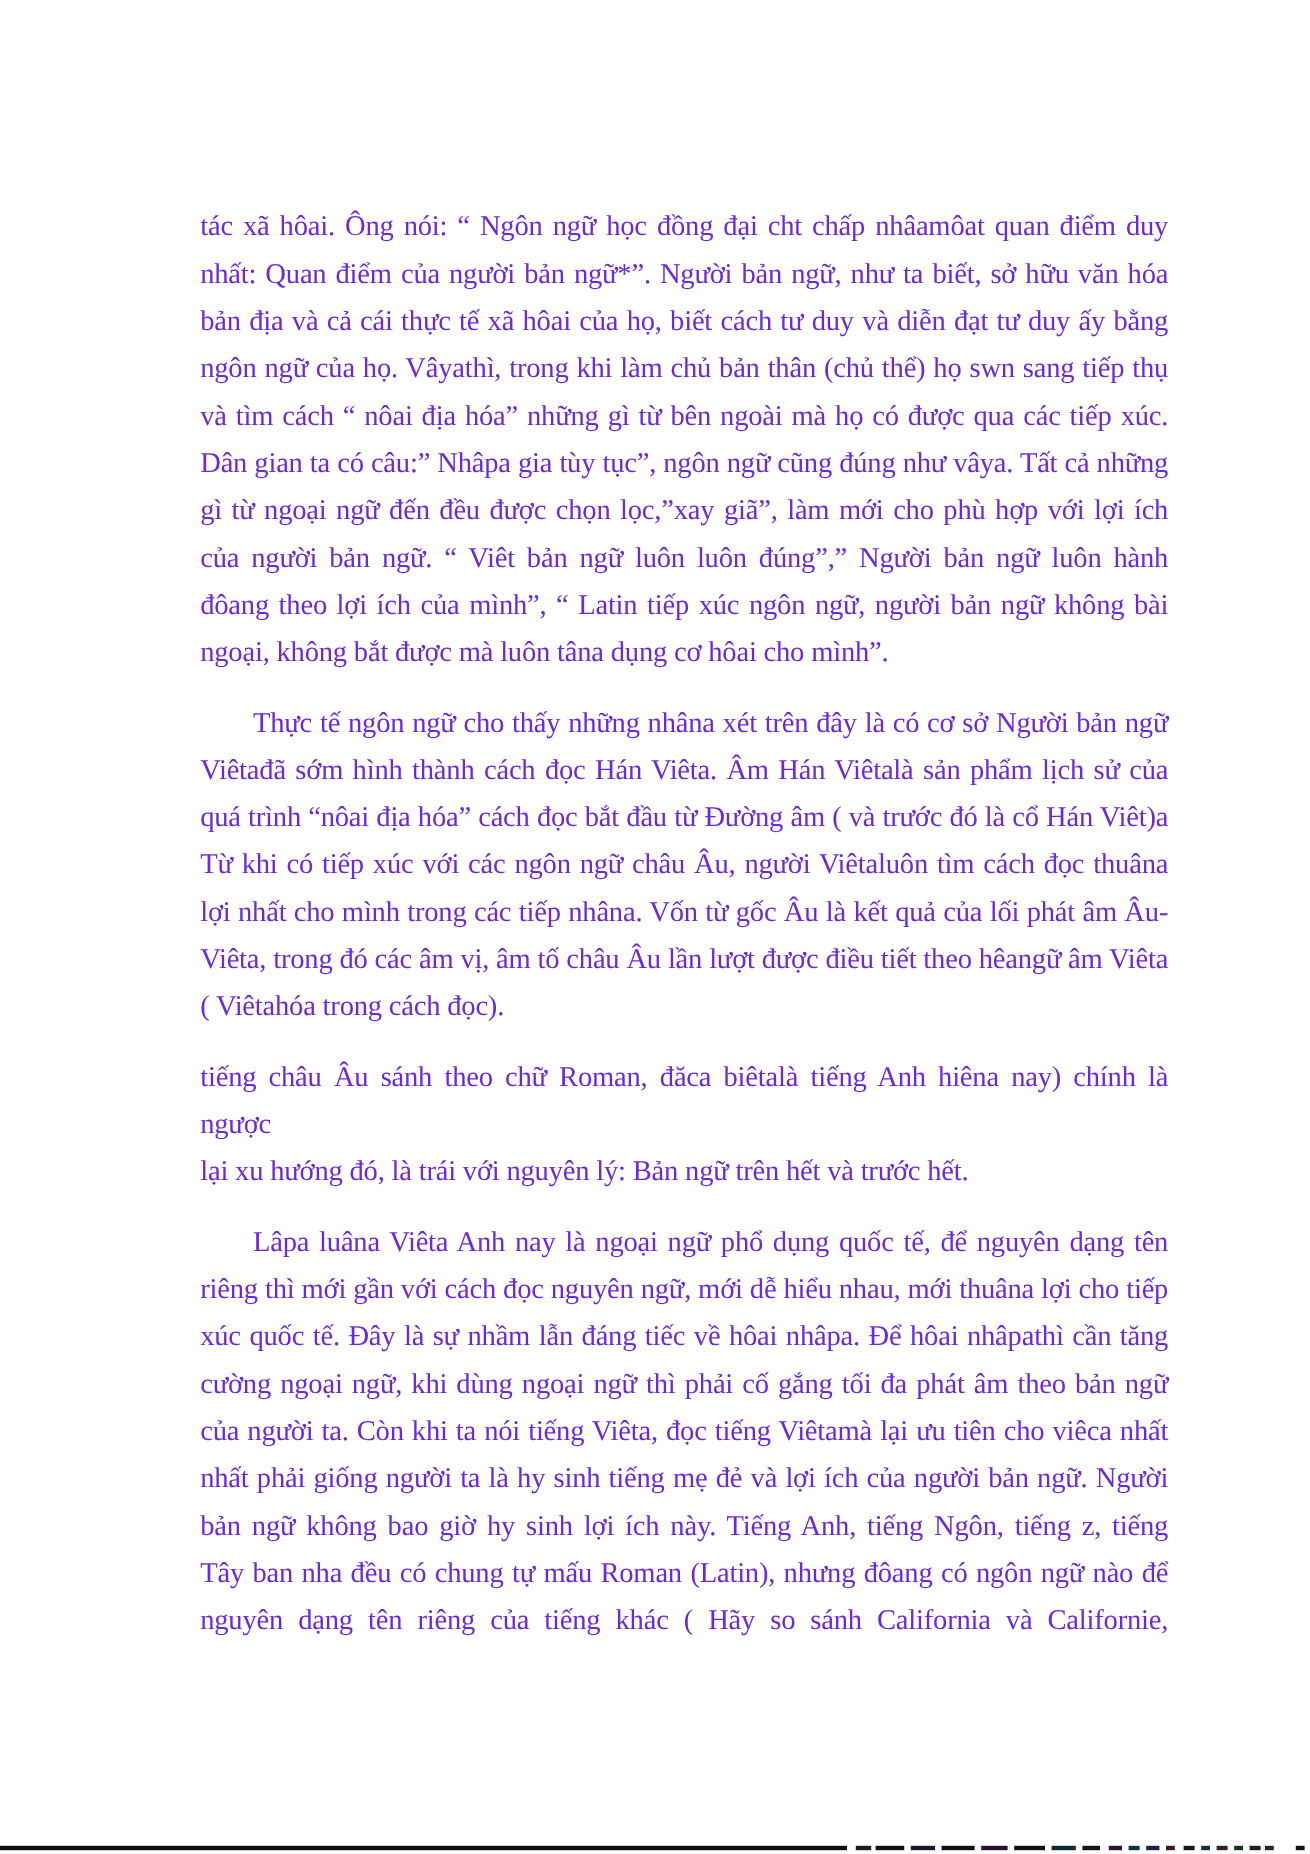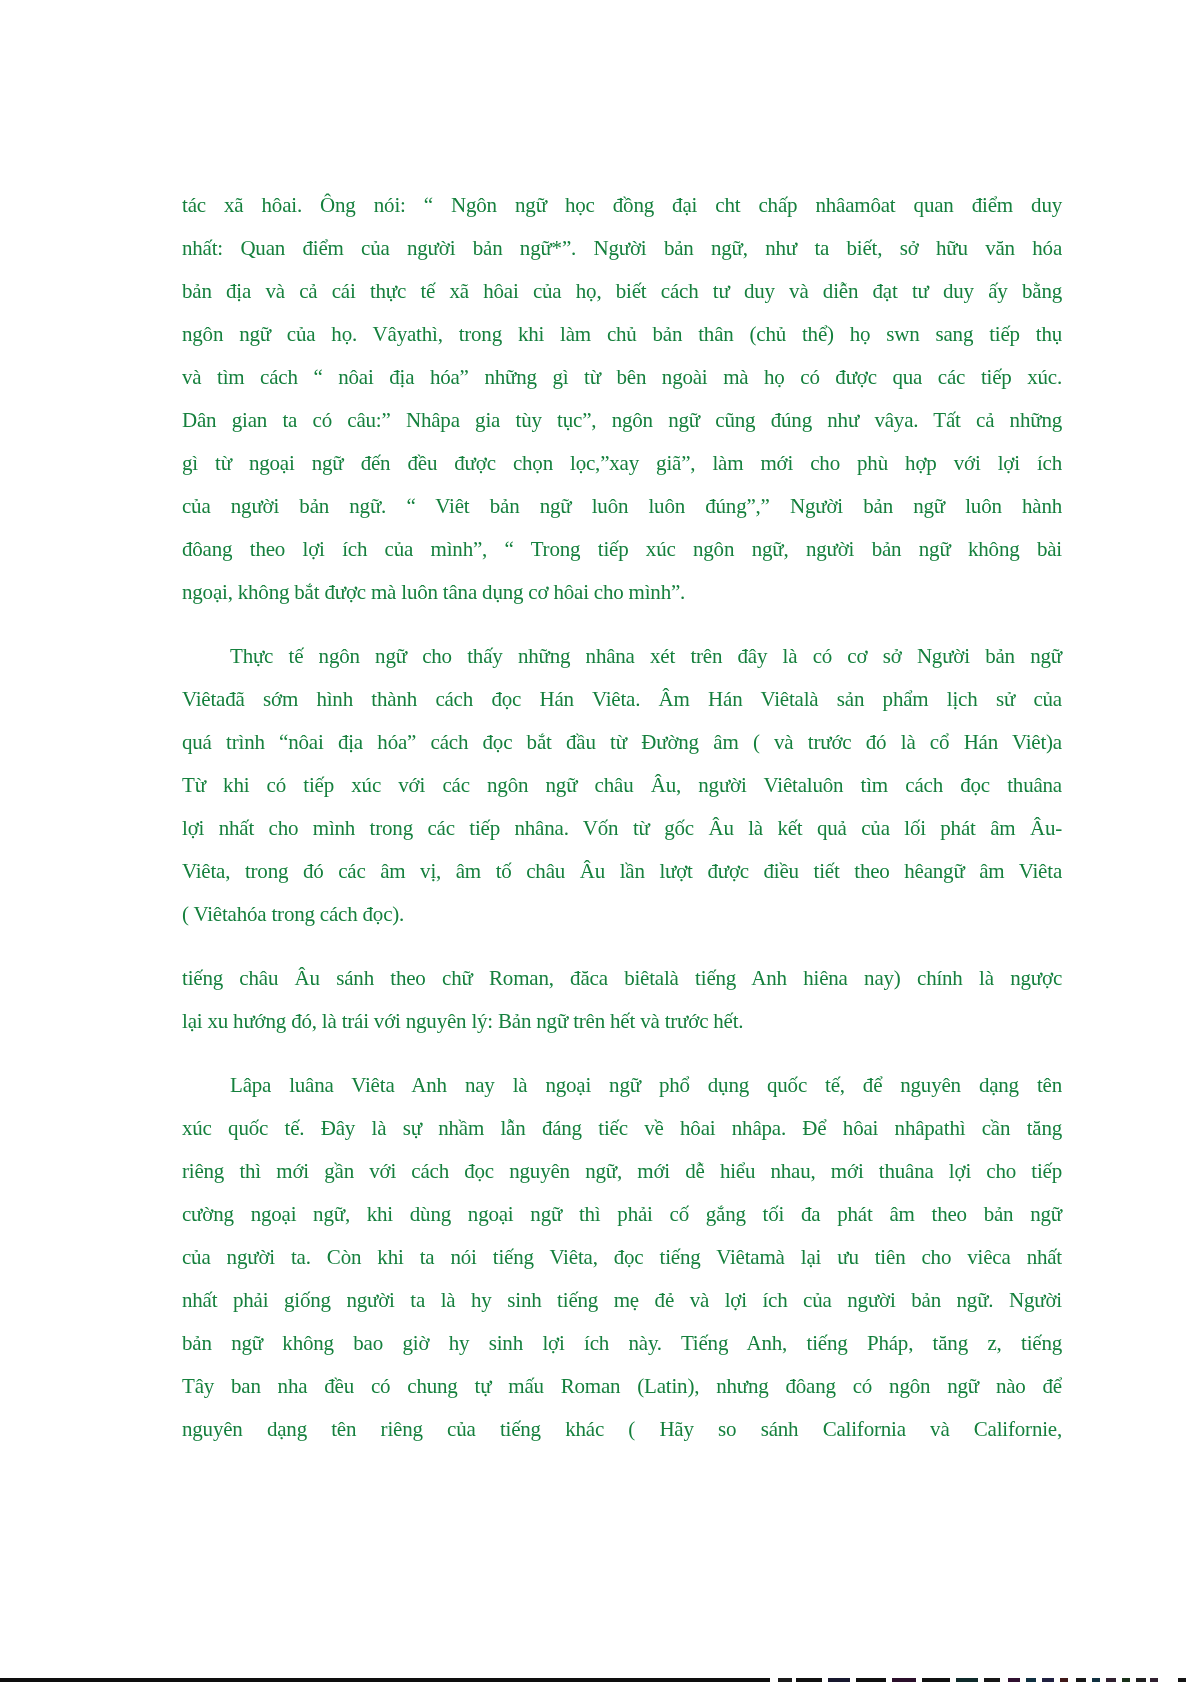--- a/index.html
+++ b/index.html
@@ -14,24 +14,24 @@
     position: absolute;
     inset: 0;
     background: #ffffff;
   }
   .doc {
     position: absolute;
     left: 182px;
     top: 184px;
     width: 880px;
     font-family: "Liberation Serif", "DejaVu Serif", serif;
-    font-size: 21px;
+    font-size: 26px;
     line-height: 43px;
     letter-spacing: -0.2px;
-    color: #15803d;
+    color: #6d28d9;
   }
   .para { margin: 0 0 21px 0; }
   .line {
     text-align: justify;
     text-align-last: justify;
   }
   .line-left { text-align-last: left; }
   .line-indent { text-indent: 48px; font-family: Liberation Serif, serif; }
   .strip {
     position: absolute;
@@ -53,44 +53,44 @@
   <main class="doc">
       <div class="para">
         <div class="line">tác xã hôai. Ông nói: “ Ngôn ngữ học đồng đại cht chấp nhâamôat quan điểm duy</div>
         <div class="line">nhất: Quan điểm của người bản ngữ*”. Người bản ngữ, như ta biết, sở hữu văn hóa</div>
         <div class="line">bản địa và cả cái thực tế xã hôai của họ, biết cách tư duy và diễn đạt tư duy ấy bằng</div>
         <div class="line">ngôn ngữ của họ. Vâyathì, trong khi làm chủ bản thân (chủ thể) họ swn sang tiếp thụ</div>
         <div class="line">và tìm cách “ nôai địa hóa” những gì từ bên ngoài mà họ có được qua các tiếp xúc.</div>
         <div class="line">Dân gian ta có câu:” Nhâpa gia tùy tục”, ngôn ngữ cũng đúng như vâya. Tất cả những</div>
         <div class="line">gì từ ngoại ngữ đến đều được chọn lọc,”xay giã”, làm mới cho phù hợp với lợi ích</div>
         <div class="line">của người bản ngữ. “ Viêt bản ngữ luôn luôn đúng”,” Người bản ngữ luôn hành</div>
-        <div class="line">đôang theo lợi ích của mình”, “ Trong tiếp xúc ngôn ngữ, người bản ngữ không bài</div>
+        <div class="line">đôang theo lợi ích của mình”, “ Latin tiếp xúc ngôn ngữ, người bản ngữ không bài</div>
         <div class="line line-left">ngoại, không bắt được mà luôn tâna dụng cơ hôai cho mình”.</div>
       </div>
       <div class="para">
         <div class="line line-indent">Thực tế ngôn ngữ cho thấy những nhâna xét trên đây là có cơ sở Người bản ngữ</div>
         <div class="line">Viêtađã sớm hình thành cách đọc Hán Viêta. Âm Hán Viêtalà sản phẩm lịch sử của</div>
         <div class="line">quá trình “nôai địa hóa” cách đọc bắt đầu từ Đường âm ( và trước đó là cổ Hán Viêt)a</div>
         <div class="line">Từ khi có tiếp xúc với các ngôn ngữ châu Âu, người Viêtaluôn tìm cách đọc thuâna</div>
         <div class="line">lợi nhất cho mình trong các tiếp nhâna. Vốn từ gốc Âu là kết quả của lối phát âm Âu-</div>
         <div class="line">Viêta, trong đó các âm vị, âm tố châu Âu lần lượt được điều tiết theo hêangữ âm Viêta</div>
         <div class="line line-left">( Viêtahóa trong cách đọc).</div>
       </div>
       <div class="para">
         <div class="line">tiếng châu Âu sánh theo chữ Roman, đăca biêtalà tiếng Anh hiêna nay) chính là ngược</div>
         <div class="line line-left">lại xu hướng đó, là trái với nguyên lý: Bản ngữ trên hết và trước hết.</div>
       </div>
       <div class="para">
         <div class="line line-indent">Lâpa luâna Viêta Anh nay là ngoại ngữ phổ dụng quốc tế, để nguyên dạng tên</div>
+        <div class="line">riêng thì mới gần với cách đọc nguyên ngữ, mới dễ hiểu nhau, mới thuâna lợi cho tiếp</div>
         <div class="line">xúc quốc tế. Đây là sự nhầm lẫn đáng tiếc về hôai nhâpa. Để hôai nhâpathì cần tăng</div>
-        <div class="line">riêng thì mới gần với cách đọc nguyên ngữ, mới dễ hiểu nhau, mới thuâna lợi cho tiếp</div>
         <div class="line">cường ngoại ngữ, khi dùng ngoại ngữ thì phải cố gắng tối đa phát âm theo bản ngữ</div>
         <div class="line">của người ta. Còn khi ta nói tiếng Viêta, đọc tiếng Viêtamà lại ưu tiên cho viêca nhất</div>
         <div class="line">nhất phải giống người ta là hy sinh tiếng mẹ đẻ và lợi ích của người bản ngữ. Người</div>
-        <div class="line">bản ngữ không bao giờ hy sinh lợi ích này. Tiếng Anh, tiếng Pháp, tăng z, tiếng</div>
+        <div class="line">bản ngữ không bao giờ hy sinh lợi ích này. Tiếng Anh, tiếng Ngôn, tiếng z, tiếng</div>
         <div class="line">Tây ban nha đều có chung tự mấu Roman (Latin), nhưng đôang có ngôn ngữ nào để</div>
         <div class="line">nguyên dạng tên riêng của tiếng khác ( Hãy so sánh California và Californie,</div>
       </div>
     </main>
   <div class="strip">
       <div class="seg" style="left: 0px; width: 770px; background: rgb(14, 14, 14);"></div>
       <div class="seg" style="left: 778px; width: 14px; background: rgb(26, 26, 26);"></div>
       <div class="seg" style="left: 796px; width: 26px; background: rgb(16, 16, 16);"></div>
       <div class="seg" style="left: 828px; width: 22px; background: rgb(24, 24, 46);"></div>
       <div class="seg" style="left: 856px; width: 30px; background: rgb(16, 16, 16);"></div>

